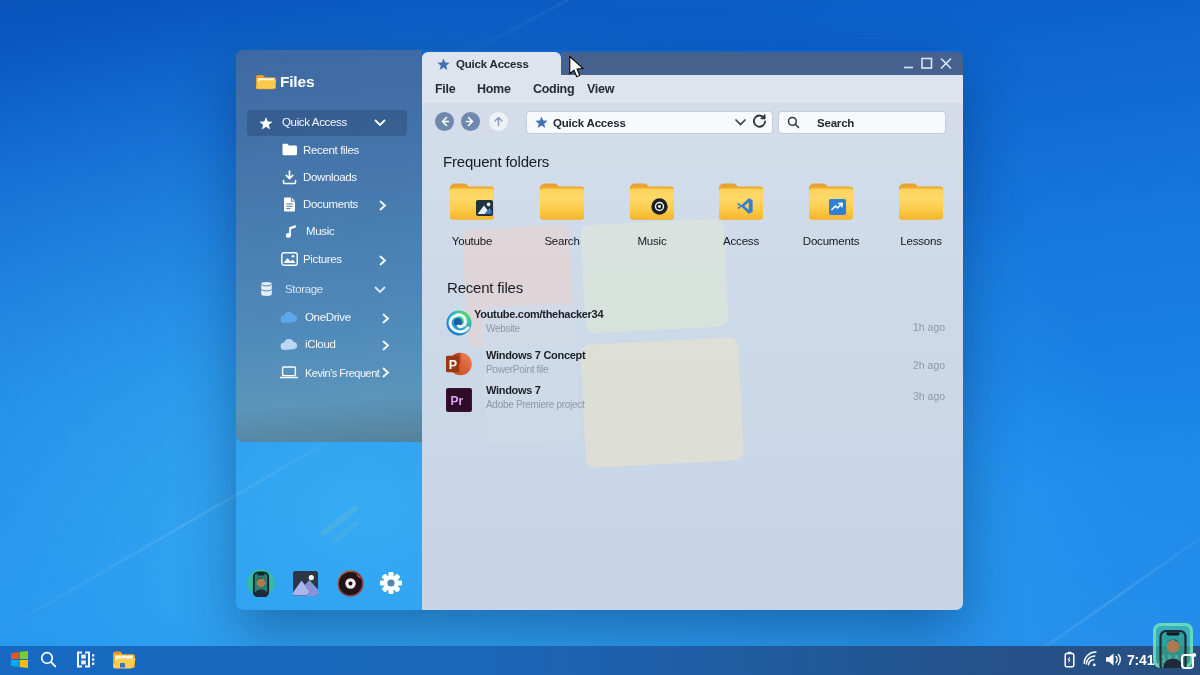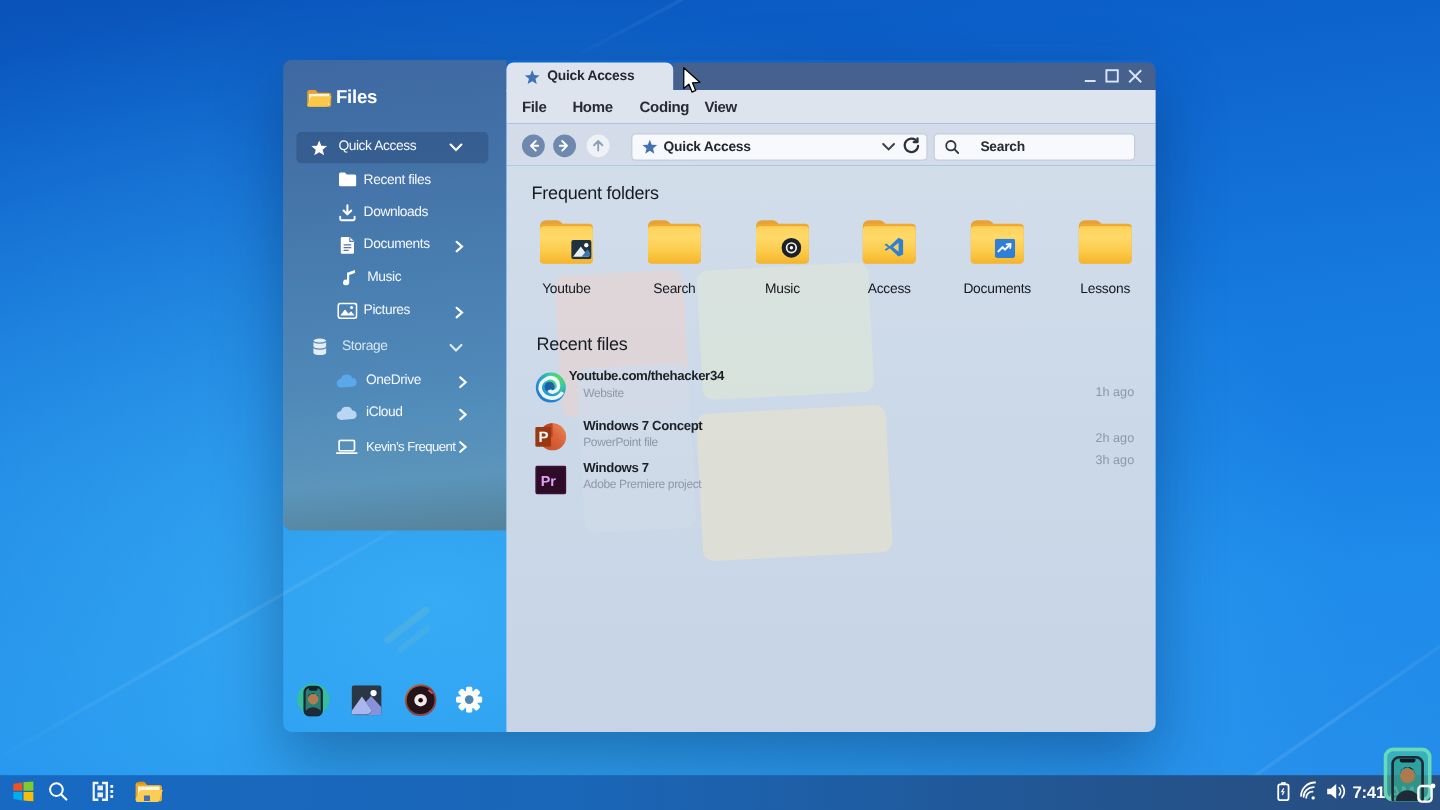--- a/index.html
+++ b/index.html
@@ -337,21 +337,21 @@
       <div class="rt" style="left:64px;top:211px">Windows 7 Concept</div>
       <div class="rs" style="left:64px;top:226px">PowerPoint file</div>
       <div class="ago" style="left:491px;top:221px">2h ago</div>
       <svg class="abs" style="left:24px;top:250px" width="26" height="24" viewBox="0 0 26 24">
         <rect width="26" height="24" rx="2" fill="#3a1134"></rect>
         <rect x="1.6" y="1.6" width="22.8" height="20.8" fill="#2d0c27"></rect>
         <text x="4.6" y="17" font-family="Liberation Sans,sans-serif" font-size="12" font-weight="bold" fill="#e2a4f2">Pr</text>
       </svg>
       <div class="rt" style="left:64px;top:246px">Windows 7</div>
       <div class="rs" style="left:64px;top:261px">Adobe Premiere project</div>
-      <div class="ago" style="left:491px;top:240px">3h ago</div>
+      <div class="ago" style="left:491px;top:252px">3h ago</div>
     </div>
   </div>
 </div>
 
 <div class="tbar"></div>
 
 <svg class="abs" style="left:11px;top:651px" width="17" height="17" viewBox="0 0 17 17">
   <path d="M0 2.2 L7.6 1 V8 H0z" fill="#f1511b"></path>
   <path d="M8.6 0.9 L17 0 v8 H8.6z" fill="#80cc28"></path>
   <path d="M0 9 h7.6 v7 L0 14.8z" fill="#00adef"></path>

